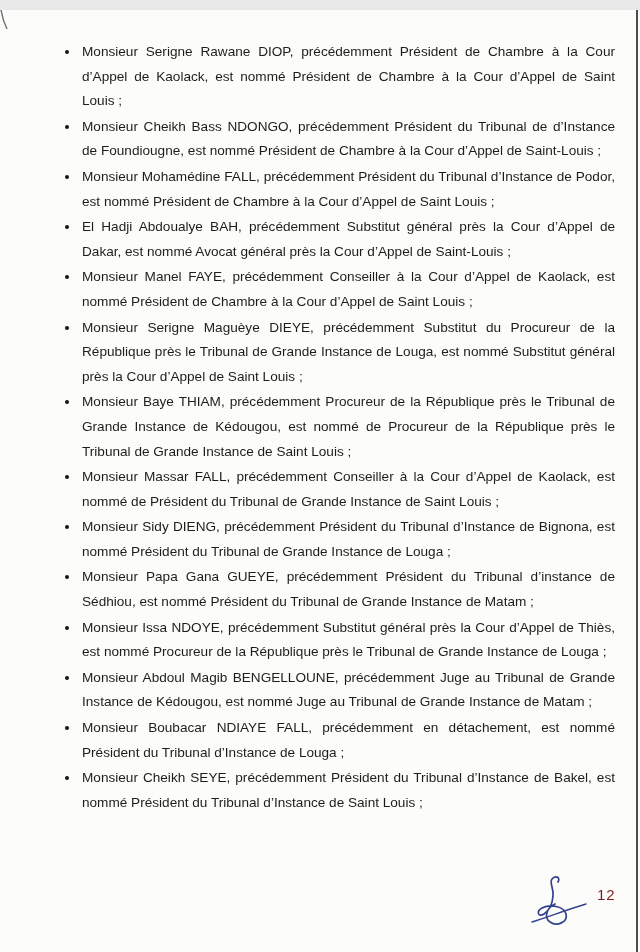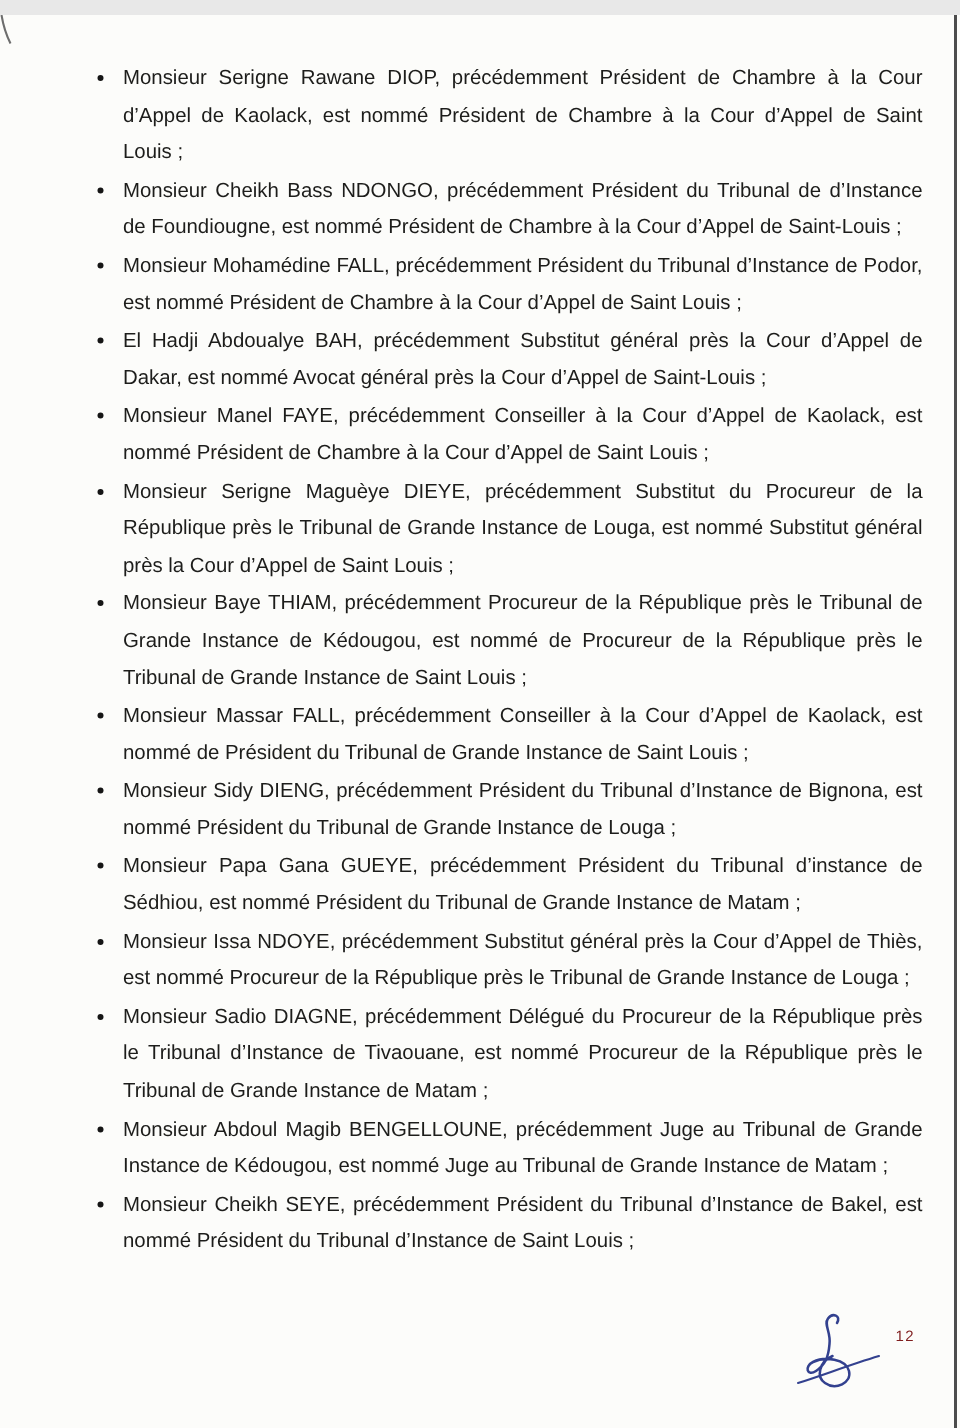--- a/index.html
+++ b/index.html
@@ -60,21 +60,21 @@
     top: 10px;
     width: 4px;
     height: 4px;
     border-radius: 50%;
     background: #151515;
   }
   .page-number {
     position: absolute;
     left: 597px;
     top: 876px;
-    font-size: 10px;
+    font-size: 15px;
     color: #7f1d1d;
     letter-spacing: 1px;
   }
   .signature {
     position: absolute;
     left: 528px;
     top: 864px;
   }
 </style>
 </head>
@@ -93,22 +93,22 @@
     <li><span class="bullet"></span><span>Monsieur Cheikh Bass NDONGO, précédemment Président du Tribunal de d’Instance de Foundiougne, est nommé Président de Chambre à la Cour d’Appel de Saint-Louis&nbsp;;</span></li>
     <li><span class="bullet"></span><span>Monsieur Mohamédine FALL, précédemment Président du Tribunal d’Instance de Podor, est nommé Président de Chambre à la Cour d’Appel de Saint Louis&nbsp;;</span></li>
     <li><span class="bullet"></span><span>El Hadji Abdoualye BAH, précédemment Substitut général près la Cour d’Appel de Dakar, est nommé Avocat général près la Cour d’Appel de Saint-Louis&nbsp;;</span></li>
     <li><span class="bullet"></span><span>Monsieur Manel FAYE, précédemment Conseiller à la Cour d’Appel de Kaolack, est nommé Président de Chambre à la Cour d’Appel de Saint Louis&nbsp;;</span></li>
     <li><span class="bullet"></span><span>Monsieur Serigne Maguèye DIEYE, précédemment Substitut du Procureur de la République près le Tribunal de Grande Instance de Louga, est nommé Substitut général près la Cour d’Appel de Saint Louis&nbsp;;</span></li>
     <li><span class="bullet"></span><span>Monsieur Baye THIAM, précédemment Procureur de la République près le Tribunal de Grande Instance de Kédougou, est nommé de Procureur de la République près le Tribunal de Grande Instance de Saint Louis&nbsp;;</span></li>
     <li><span class="bullet"></span><span>Monsieur Massar FALL, précédemment Conseiller à la Cour d’Appel de Kaolack, est nommé de Président du Tribunal de Grande Instance de Saint Louis&nbsp;;</span></li>
     <li><span class="bullet"></span><span>Monsieur Sidy DIENG, précédemment Président du Tribunal d’Instance de Bignona, est nommé Président du Tribunal de Grande Instance de Louga&nbsp;;</span></li>
     <li><span class="bullet"></span><span>Monsieur Papa Gana GUEYE, précédemment Président du Tribunal d’instance de Sédhiou, est nommé Président du Tribunal de Grande Instance de Matam&nbsp;;</span></li>
     <li><span class="bullet"></span><span>Monsieur Issa NDOYE, précédemment Substitut général près la Cour d’Appel de Thiès, est nommé Procureur de la République près le Tribunal de Grande Instance de Louga&nbsp;;</span></li>
-    <li><span class="bullet"></span><span>Monsieur Sadio DIAGNE, précédemment Délégué du Procureur de la République près le Tribunal d’Instance de Tivaouane, est nommé Procureur de la République près le Tribunal de Grande Instance de Matam&nbsp;;</span></li>
     <li><span class="bullet"></span><span>Monsieur Abdoul Magib BENGELLOUNE, précédemment Juge au Tribunal de Grande Instance de Kédougou, est nommé Juge au Tribunal de Grande Instance de Matam&nbsp;;</span></li>
+    <li><span class="bullet"></span><span>Monsieur Boubacar NDIAYE FALL, précédemment en détachement, est nommé Président du Tribunal d’Instance de Louga&nbsp;;</span></li>
     <li><span class="bullet"></span><span>Monsieur Cheikh SEYE, précédemment Président du Tribunal d’Instance de Bakel, est nommé Président du Tribunal d’Instance de Saint Louis&nbsp;;</span></li>
   </ul>
 
   <svg class="signature" width="62" height="58" viewBox="0 0 62 58">
     <path d="M 30 8 C 33 3 27 1 24 5 C 21 9 26 14 25 22 C 24.3 31 22 36 16 40
              C 10 44 8 37 14 34 C 22 30 36 32 38 40 C 40 48 29 53 22 48
              C 16 44 18 34 27 30" stroke="#33418f" stroke-width="1.7" fill="none" stroke-linecap="round"></path>
     <path d="M 4 48 C 20 43 38 36 58 30" stroke="#33418f" stroke-width="1.4" fill="none" stroke-linecap="round"></path>
   </svg>
 

